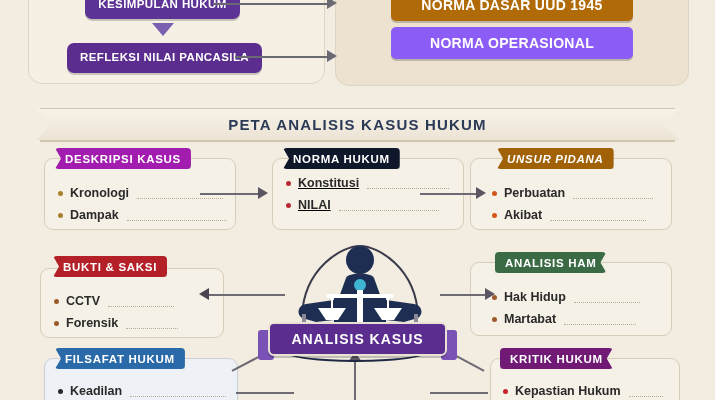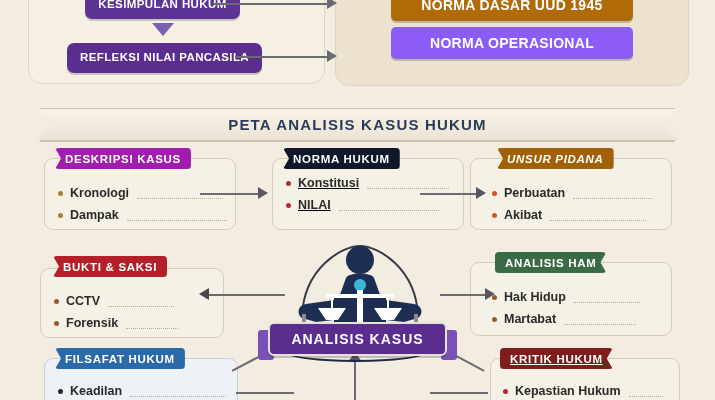--- a/index.html
+++ b/index.html
@@ -289,21 +289,21 @@
   <div class="tab notchL" style="left:55px;top:348px;background:#2b6aa8;">FILSAFAT HUKUM</div>
   <div class="bullets" style="left:58px;top:380px;">
     <div class="brow">
       <span class="bdot" style="background:#2a2a2a;"></span>
       <span class="blabel">Keadilan</span>
       <span class="bline" style="width:96px;"></span>
     </div>
   </div>
 
   <div class="card" style="left:490px;top:358px;width:188px;height:52px;"></div>
-  <div class="tab notchR" style="left:500px;top:348px;background:#7f1d1d;text-decoration:underline;">KRITIK HUKUM</div>
+  <div class="tab notchR" style="left:500px;top:348px;background:#701a75;">KRITIK HUKUM</div>
   <div class="bullets" style="left:503px;top:380px;">
     <div class="brow">
       <span class="bdot" style="background:#c5222b;"></span>
       <span class="blabel">Kepastian Hukum</span>
       <span class="bline" style="width:34px;"></span>
     </div>
   </div>
 
   <div class="diag" style="left:232px;top:370px;width:44px;transform:rotate(-28deg);"></div>
   <div class="arrU" style="left:262px;top:340px;transform:rotate(38deg);"></div>

